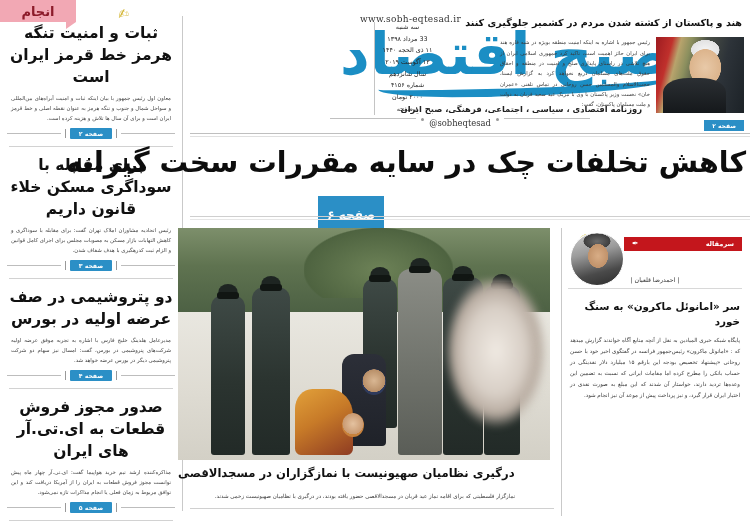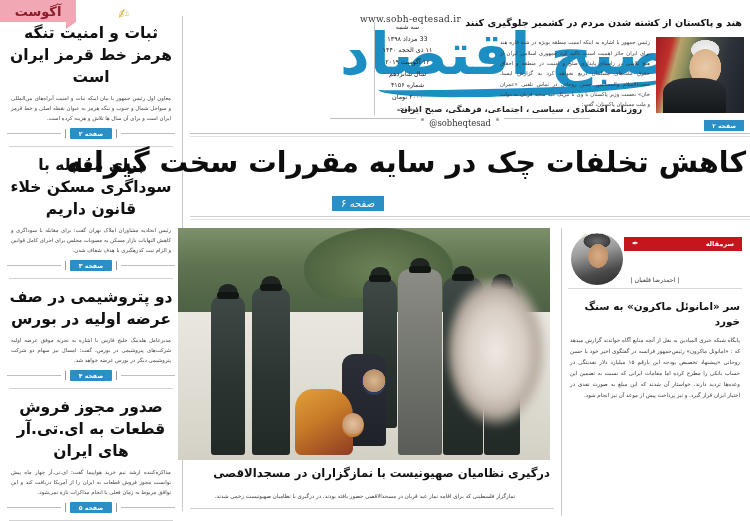--- a/index.html
+++ b/index.html
@@ -208,22 +208,22 @@
     text-align: center;
     font-size: 28.5px;
     font-weight: bold;
     color: #0d0d0d;
     line-height: 1.25;
     letter-spacing: -0.5px;
     white-space: nowrap;
   }
   .headline-chip {
     position:absolute; right: 366px; top: 196px;
-    background:#2b8fc6; color:#fff; font-size:10px; font-weight:normal;
-    padding:2px 9px;
+    background:#2b8fc6; color:#fff; font-size:12px; font-weight:bold;
+    padding:12px 9px;
   }
   .hr-under-headline{
     position:absolute; right:0; left:190px; top:216px;
     height:1px; background:#cfcfcf;
   }
   .hr-under-headline2{
     position:absolute; right:0; left:190px; top:219px;
     height:1px; background:#e6e6e6;
   }
 
@@ -265,21 +265,21 @@
     width: 104px; height: 180px;
     background: radial-gradient(ellipse 52px 78px at 50% 40%, #efe9e2 0%, #d8cfc6 55%, #b9ada2 80%, rgba(185,173,162,0) 100%);
     filter: blur(3px);
   }
   .cp-tree {
     position:absolute; right:26%; top:0; width:40%; height:30%;
     background: radial-gradient(ellipse at 50% 60%, #6d8257 0%, #4e6340 70%, transparent 72%);
   }
   .photo-caption-title {
     position: absolute; right: 200px; top: 466px;
-    width: 372px; text-align: right;
+    width: 372px; text-align: left;
     font-size: 11.6px; font-weight: bold; color:#111;
     white-space: nowrap;
   }
   .photo-caption-body {
     position: absolute; right: 196px; top: 492px;
     width: 378px; text-align: center;
     font-size: 5.5px; line-height: 1.8; color:#3c3c3c;
   }
   .hr-bottom {
     position:absolute; right:196px; left:190px; top:508px;
@@ -347,21 +347,21 @@
     color:#cfae1e; font-size:13px; font-weight:bold;
     transform: rotate(-10deg); opacity:.9;
     z-index: 6;
   }
 </style>
 </head>
 <body>
 
 <div class="page">
 
-  <div class="corner-tag">آگوست</div>
+  <div class="corner-tag">انجام</div>
   <div class="top-watermark">✍</div>
 
   <div class="left-col">
 
     <div class="brief">
       <div class="brief-title">ثبات و امنیت تنگه هرمز خط قرمز ایران است</div>
       <div class="brief-body">معاون اول رئیس جمهور با بیان اینکه ثبات و امنیت آبراه‌های بین‌المللی و سواحل شمال و جنوب و تنگه هرمز به عنوان نقطه اصلی و خط قرمز ایران است و برای آن سال ها تلاش و هزینه کرده است.</div>
       <div class="page-ref">
         <span class="rule"></span>
         <span class="bar"></span>

